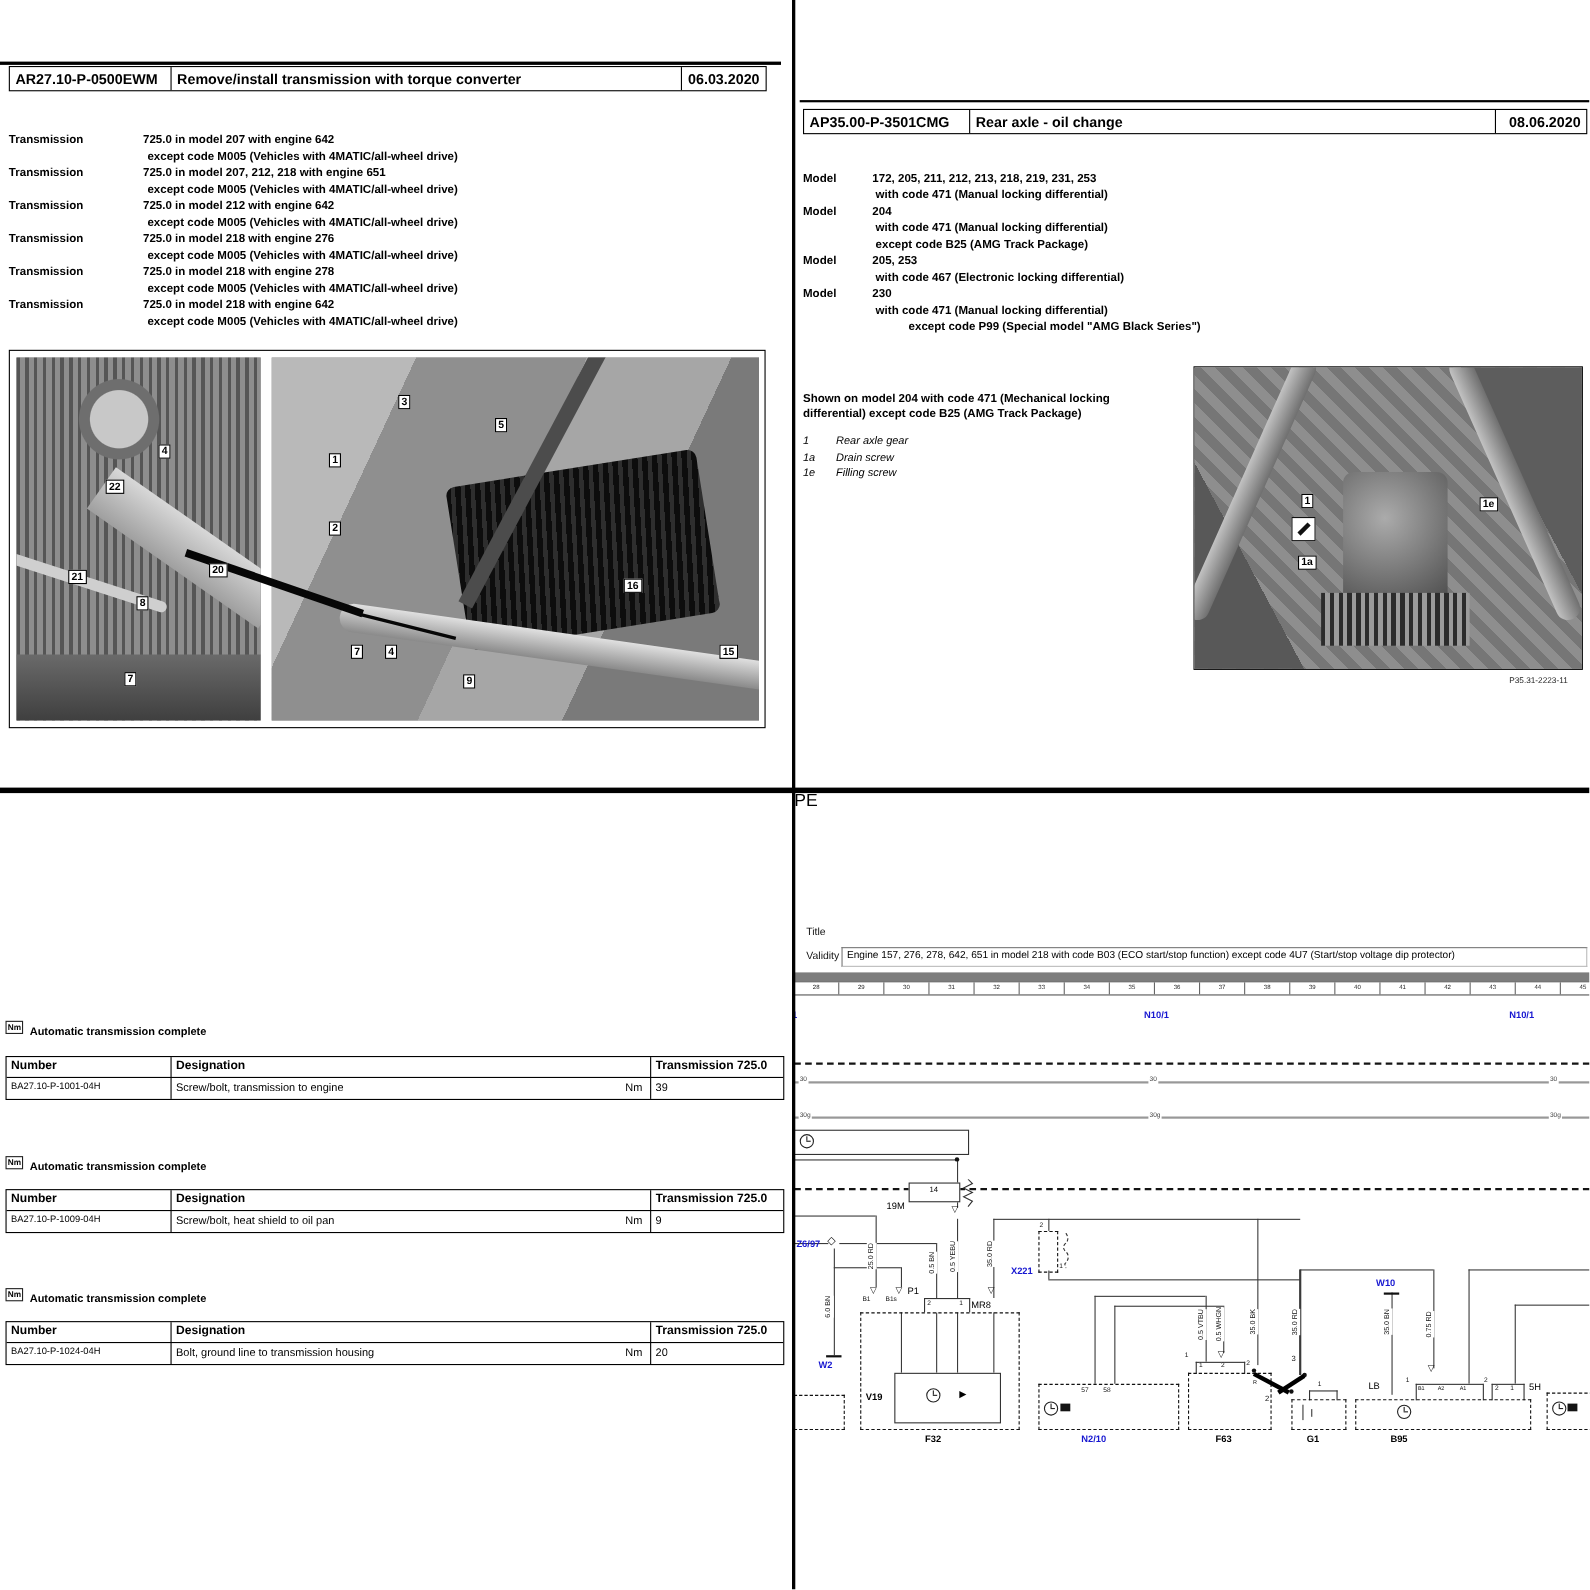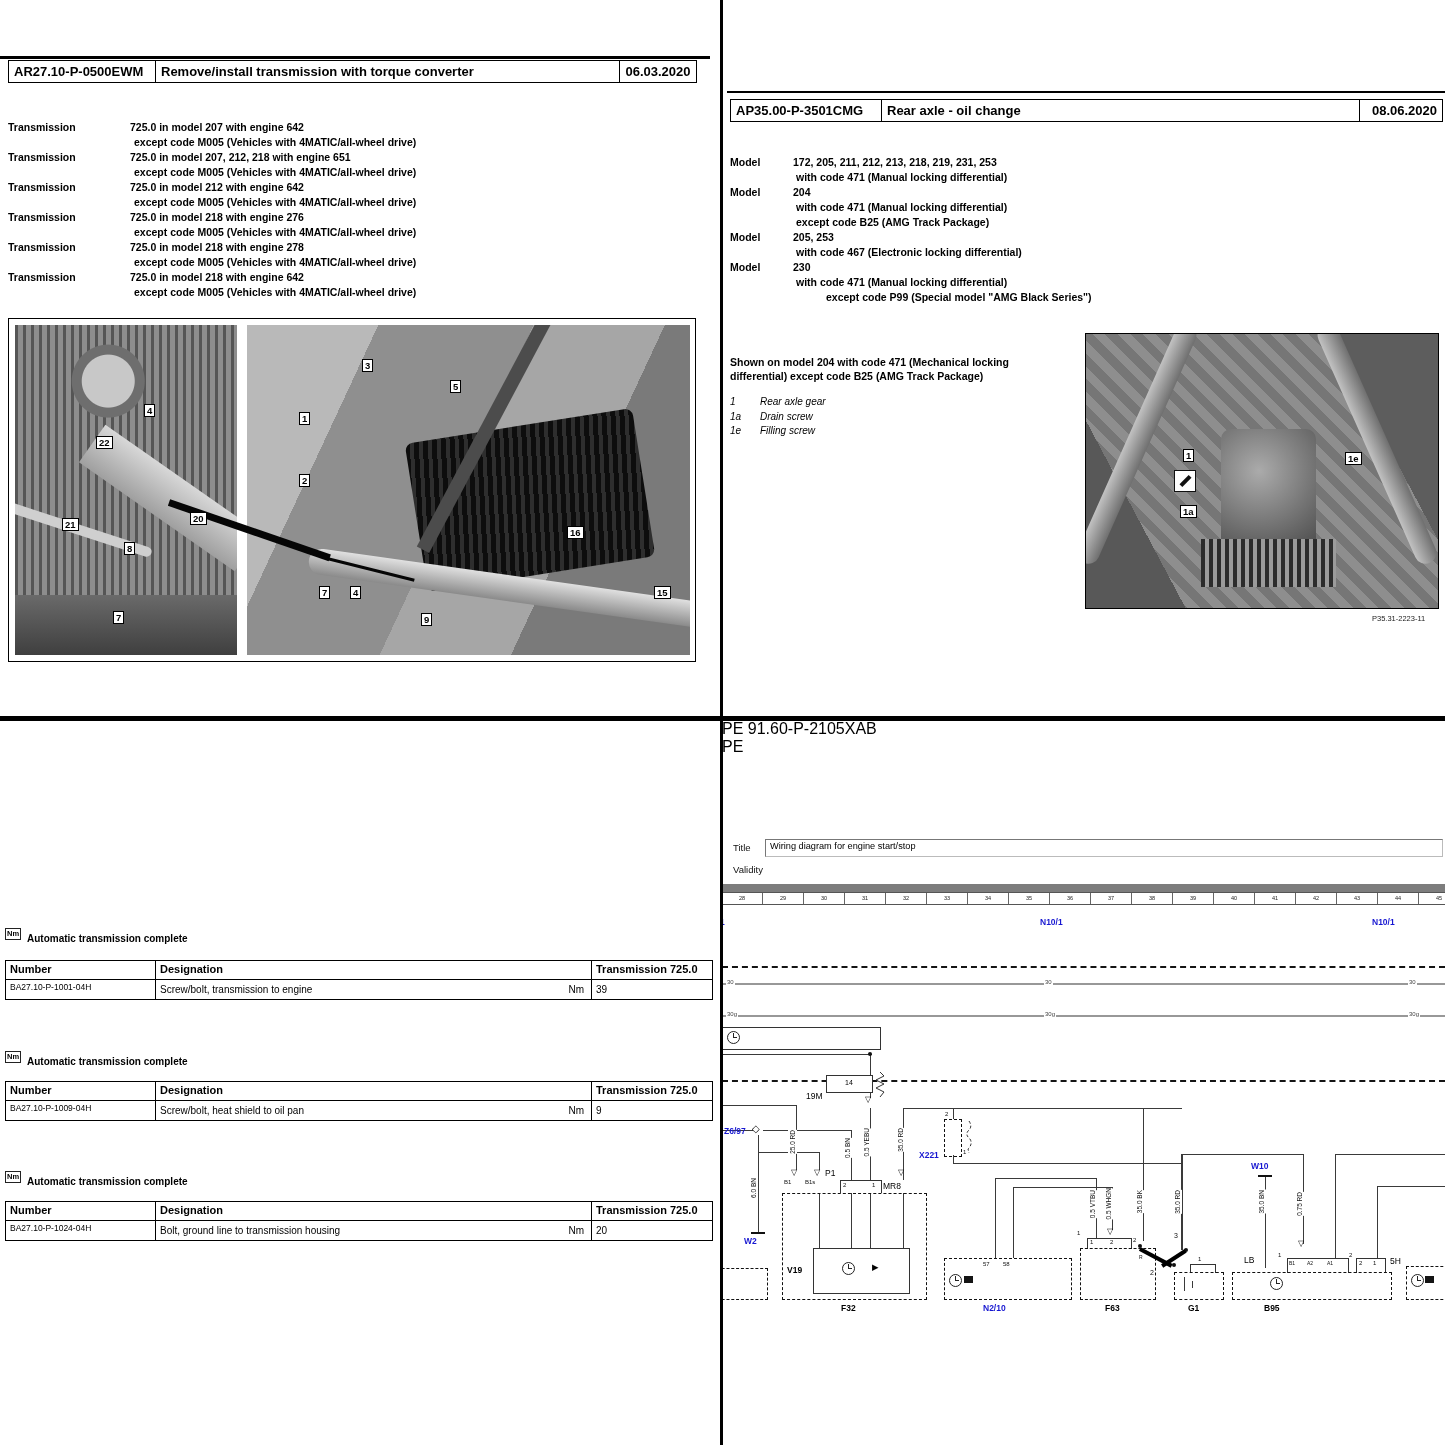--- a/index.html
+++ b/index.html
@@ -250,22 +250,22 @@
       <div class="cell h-cell" style="left:590px;top:2px">Transmission 725.0</div>
       <div class="cell sm" style="left:4px;top:21px">BA27.10-P-1024-04H</div>
       <div class="cell md" style="left:154px;top:23px">Bolt, ground line to transmission housing</div>
       <div class="cell md" style="left:545px;top:23px;width:33px;text-align:right">Nm</div>
       <div class="cell md" style="left:590px;top:23px">20</div>
     </div>
   </div>
 
   <div class="quad" style="left:722px;top:720px;width:723px;height:725px">
     <div class="fld-lbl" style="left:11px;top:122px">Title</div>
-    <div class="fld" style="left:43px;top:119px;width:668px;height:14px">Wiring diagram for engine start/stop</div>
     <div class="fld-lbl" style="left:11px;top:144px">Validity</div>
+    <div class="fld" style="left:43px;top:141px;width:668px;height:14px">Engine 157, 276, 278, 642, 651 in model 218 with code B03 (ECO start/stop function) except code 4U7 (Start/stop voltage dip protector)</div>
     <div class="grayband" style="left:0;top:164px;width:723px;height:8px"></div>
     <div class="ruler" style="left:0;top:172px;width:723px;height:11px">
       <span class="rc">28</span>
       <span class="rc">29</span>
       <span class="rc">30</span>
       <span class="rc">31</span>
       <span class="rc">32</span>
       <span class="rc">33</span>
       <span class="rc">34</span>
       <span class="rc">35</span>
@@ -390,21 +390,20 @@
     <div class="play" style="left:150px;top:543px">▶</div>
     <div class="cl" style="left:119px;top:583px">F32</div>
 
     <div class="dbox" style="left:-10px;top:548px;width:54px;height:30px"></div>
 
     <div class="dbox" style="left:222px;top:538px;width:126px;height:40px"></div>
     <div class="pin" style="left:261px;top:541px">57</div>
     <div class="pin" style="left:281px;top:541px">58</div>
     <div class="clk" style="left:227px;top:554px"></div>
     <div class="glyph" style="left:242px;top:556px;width:9px;height:7px"></div>
-    <div class="link" style="left:254px;top:556px">PE 91.60-P-2105XAB</div>
     <div class="cl bl2" style="left:261px;top:583px">N2/10</div>
 
     <div class="shell" style="left:365px;top:518px;width:43px;height:10px"></div>
     <div class="pin" style="left:368px;top:519px">1</div>
     <div class="pin" style="left:388px;top:519px">2</div>
     <div class="pin" style="left:355px;top:510px">1</div>
     <div class="pin" style="left:411px;top:517px">2</div>
     <div class="dbox" style="left:358px;top:528px;width:74px;height:50px"></div>
     <div class="cl" style="left:383px;top:583px">F63</div>
 

